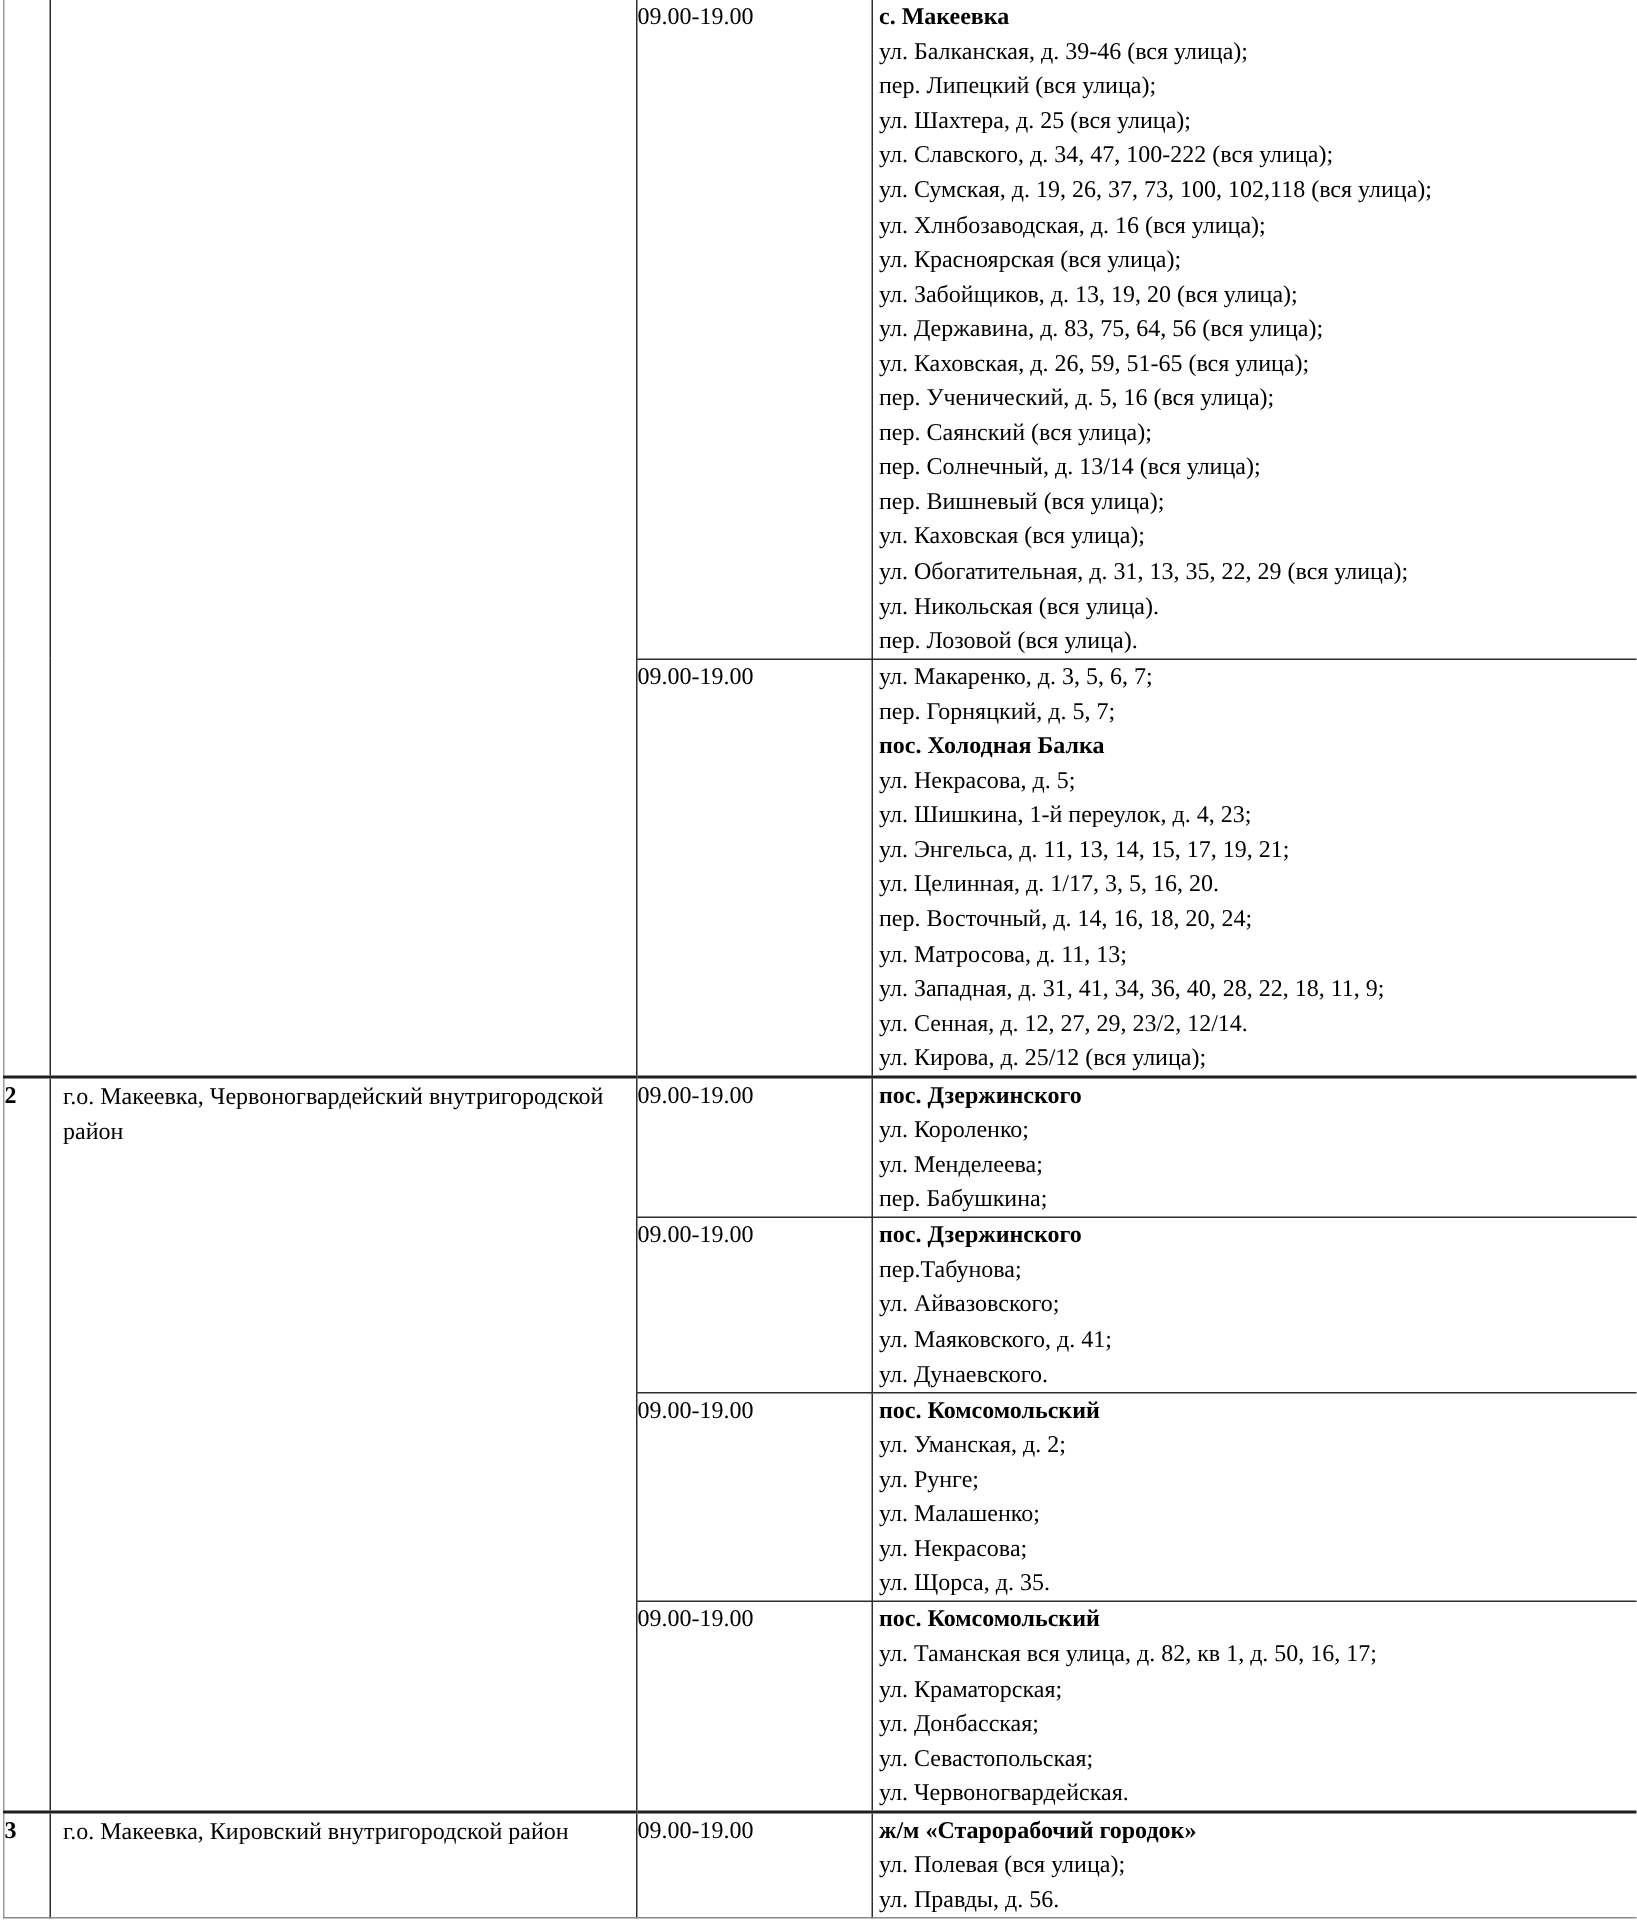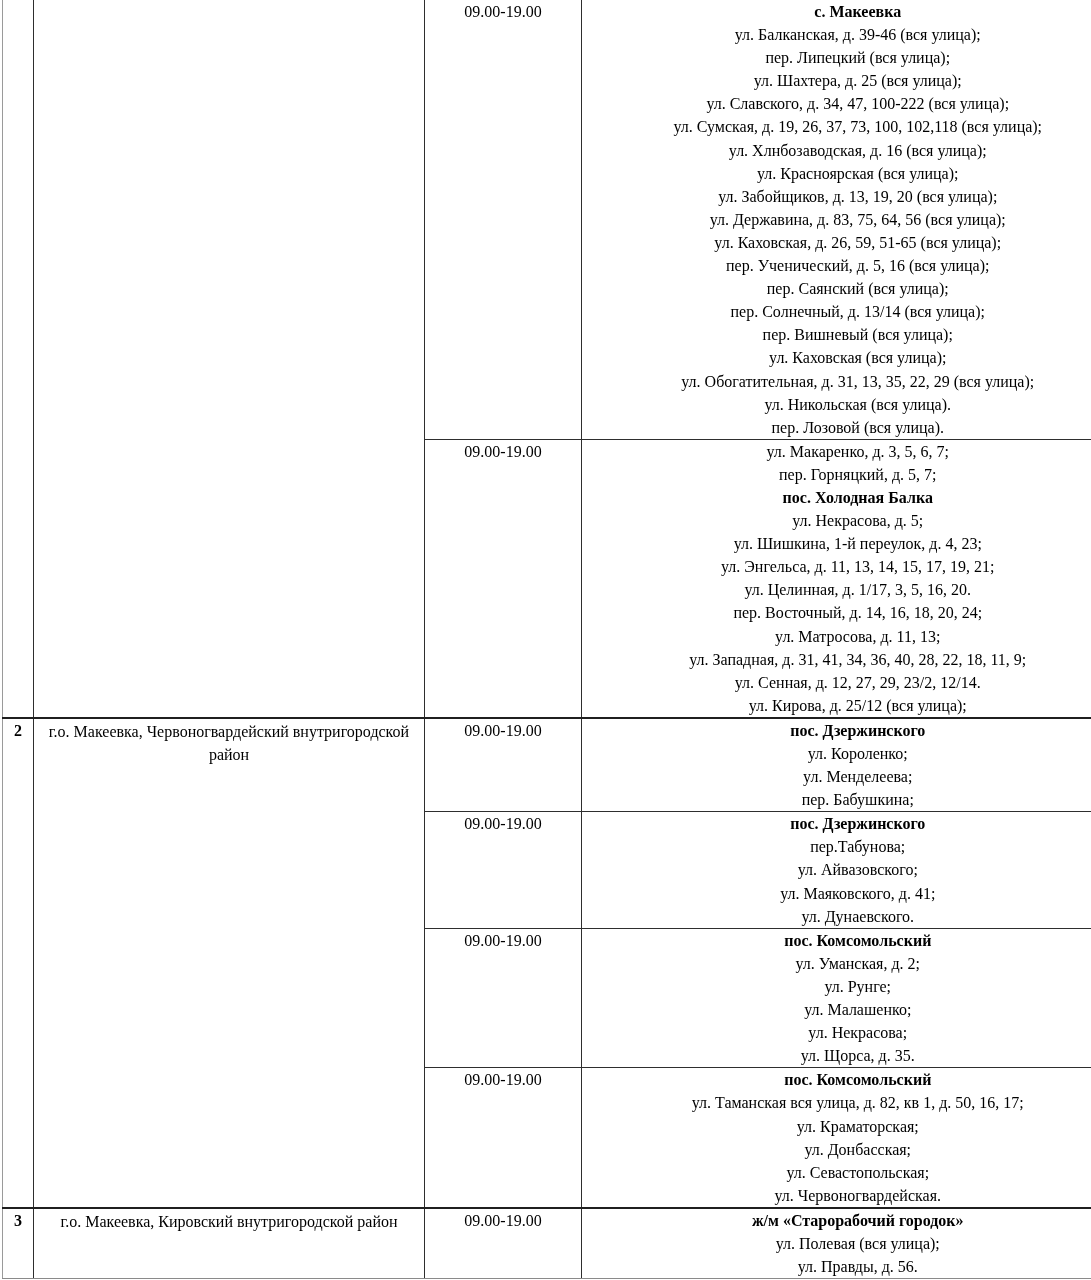--- a/index.html
+++ b/index.html
@@ -25,21 +25,20 @@
   }
   col.c-num      { width: 31px;  }
   col.c-district { width: 391px; }
   col.c-time     { width: 157px; }
   col.c-streets  { width: 552px; }
   td {
     vertical-align: top;
     border: 1px solid #2e2e2e;
     padding: 0;
     line-height: 23.1px;
-    text-align: center;
     margin-top: 29px;
   }
   tr.row-start td { border-top-width: 2px; border-top-color: #1f1f1f; }
   tr.first-row td { border-top: none; }
   tr:last-child td { border-bottom: 1px solid #8a8a8a; }
   td.col-num {
     font-weight: bold;
     border-left-color: #9a9a9a;
   }
   td.col-district { padding: 1px 8px; }

